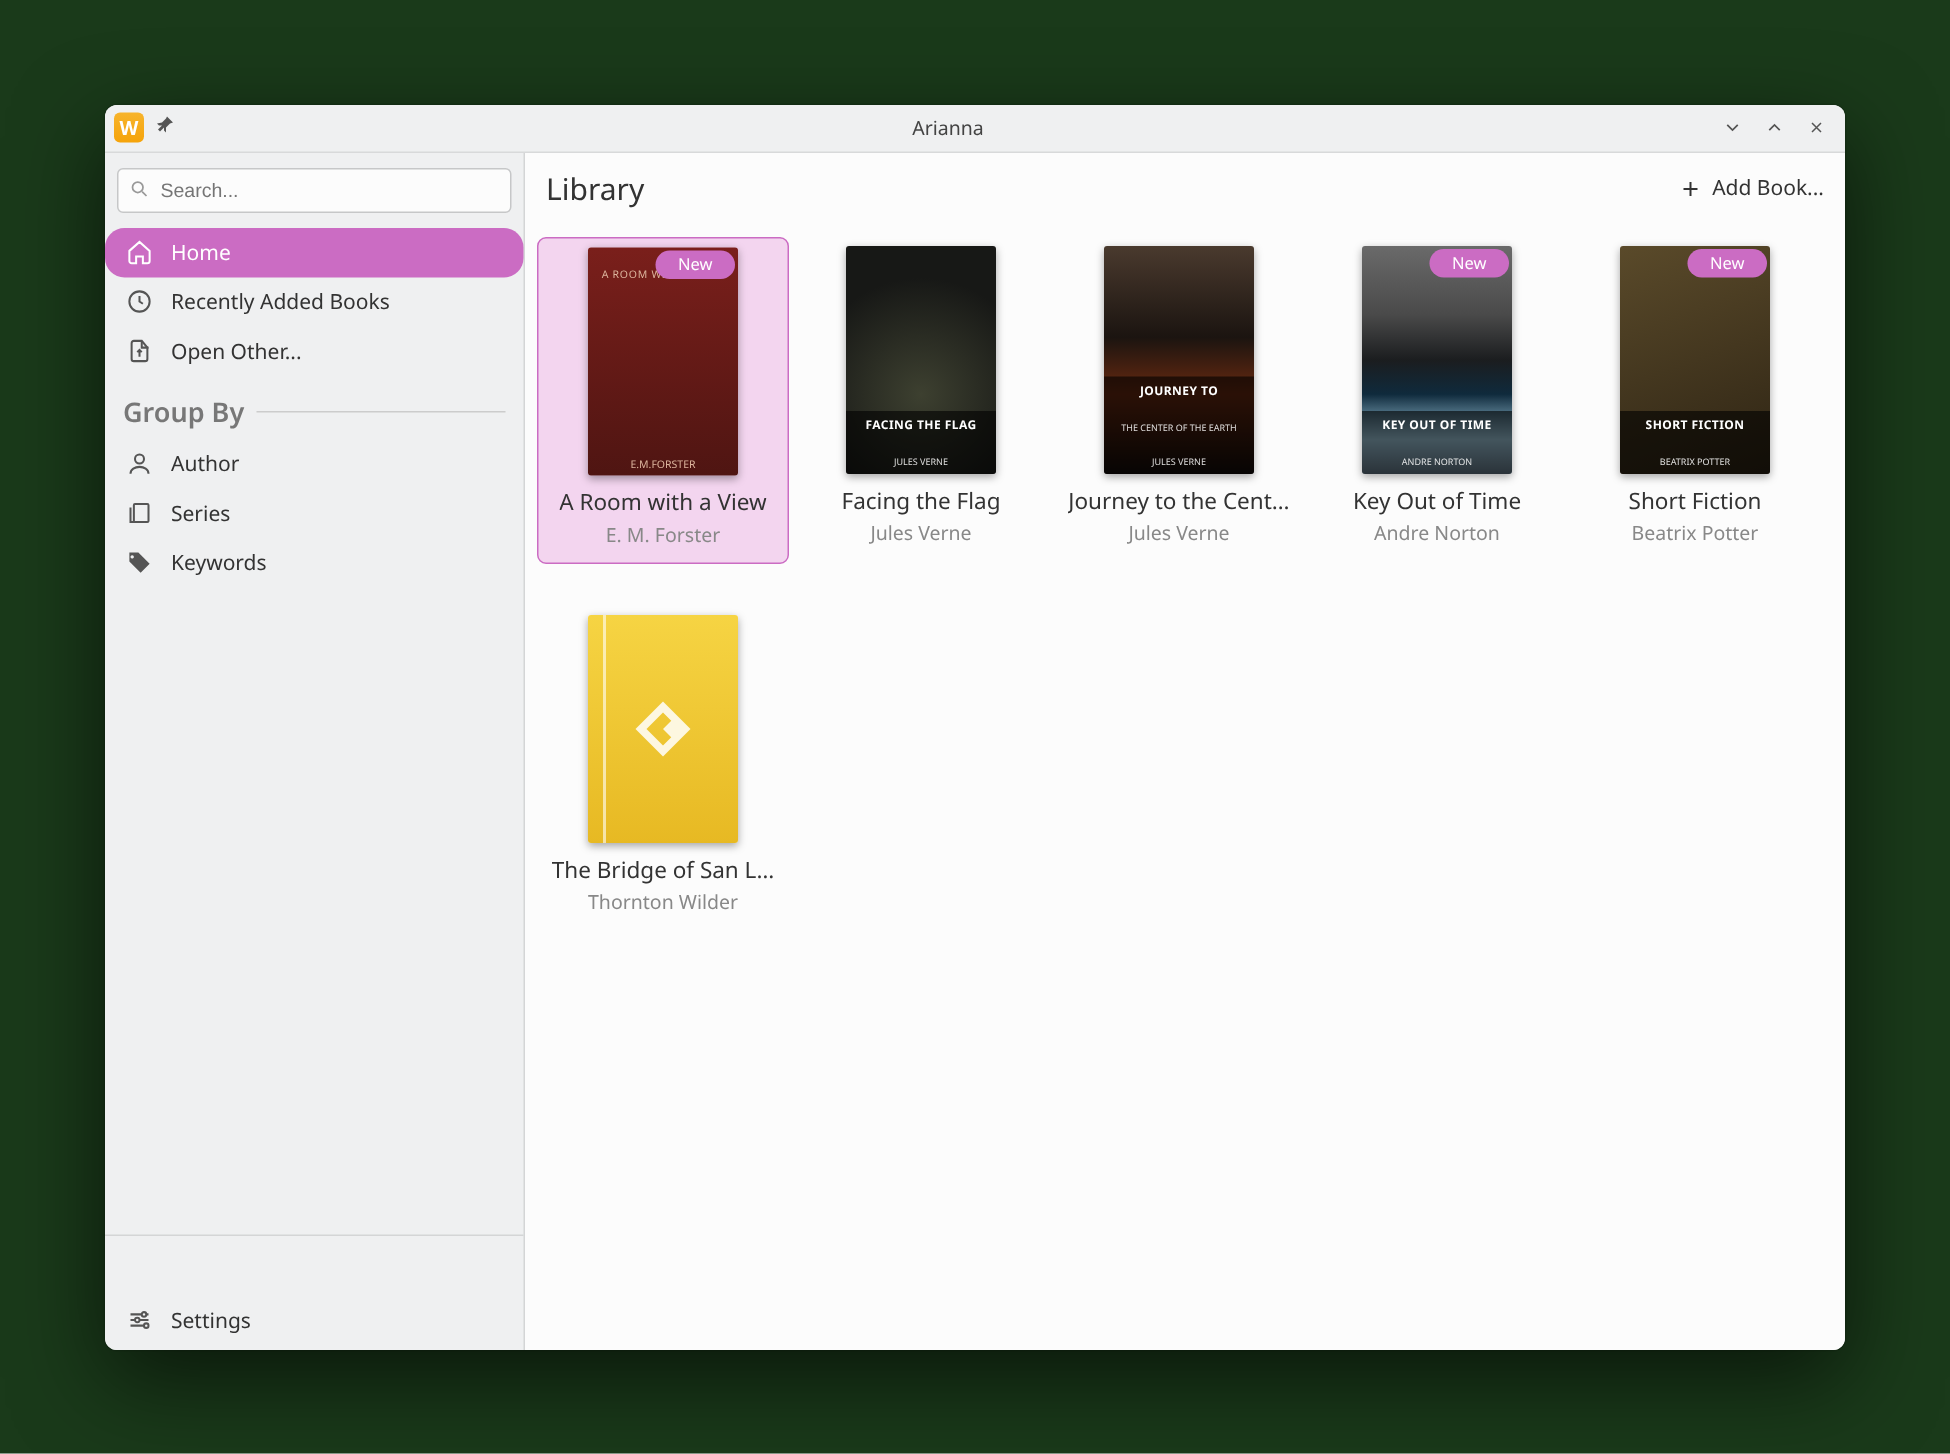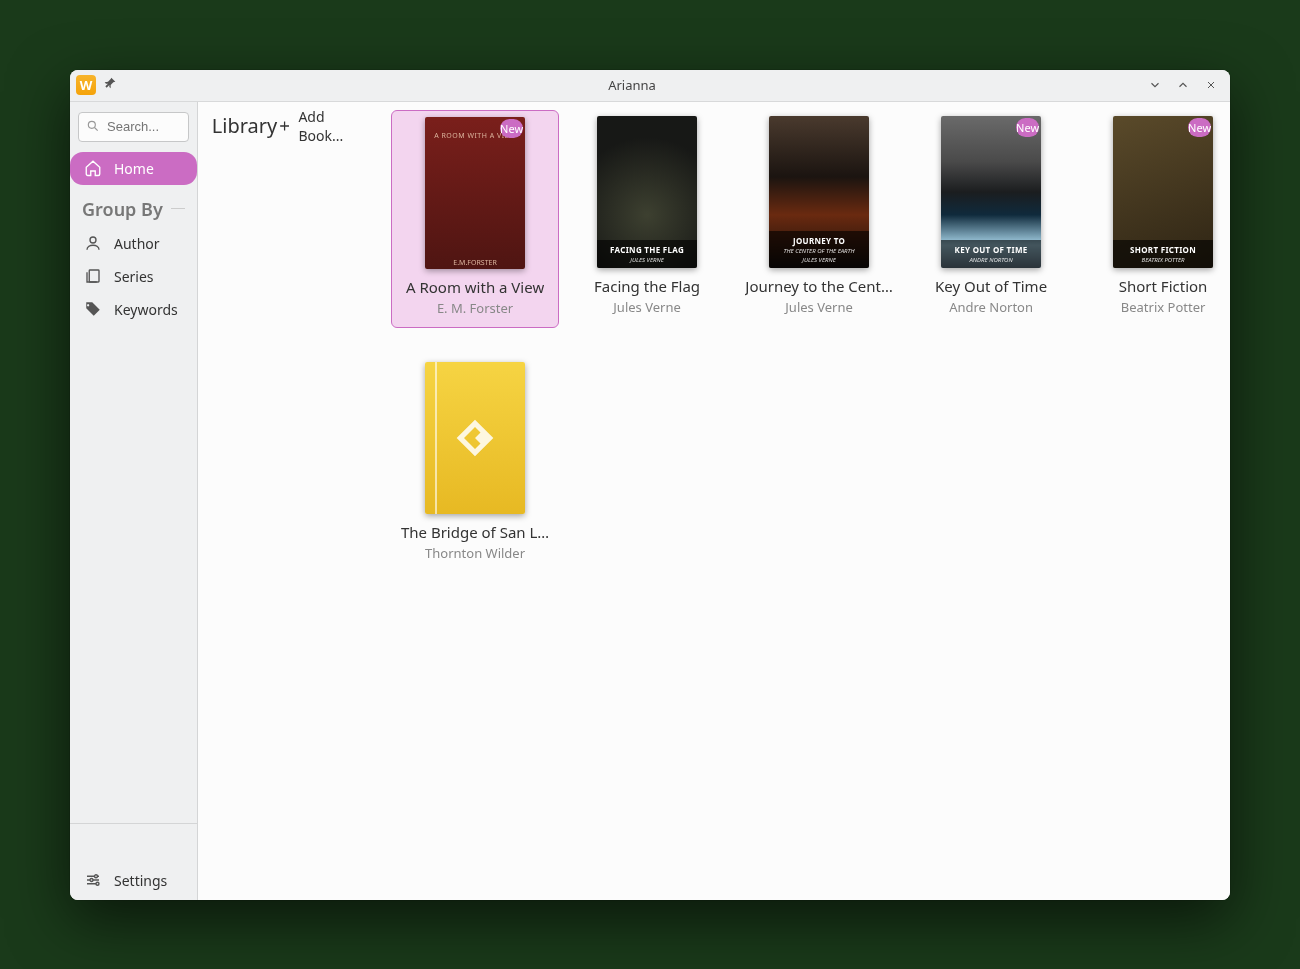--- a/index.html
+++ b/index.html
@@ -80,21 +80,21 @@
   .group-header {
     display:flex; align-items:center; gap:8px;
     padding:12px 12px 6px 12px;
     color:#777; font-weight:600; font-size:18px;
   }
   .group-header::after { content:""; flex:1; height:1px; background:#ccc; }
 
   .sidebar-footer { margin-top:auto; border-top:1px solid #d4d5d6; }
   .sidebar-footer .nav-item { padding:10px 14px;margin-top:37px; }
 
-  .main { flex:1; display:flex; flex-direction:row; background:#fcfcfc; }
+  .main { flex:1; display:flex; flex-direction:column; background:#fcfcfc; }
   .main-header {
     height:48px; display:flex; align-items:center; justify-content:space-between;
     padding:0 14px;
   }
   .main-title { font-size:20px; color:#333; }
   .add-book { display:flex; align-items:center; gap:6px; cursor:pointer; color:#333; font-size:14px; }
   .add-book .plus-icon { width:16px; height:16px; }
 
   .grid {
     padding:8px 8px 16px 8px;
@@ -114,40 +114,40 @@
   .cover {
     width:100px; height:152px; border-radius:2px;
     box-shadow:0 2px 6px rgba(0,0,0,0.35);
     display:flex; flex-direction:column; align-items:center; justify-content:flex-end;
     color:#fff; font-size:8px; text-align:center;
     position:relative;
     overflow:hidden;
   }
   .cover .band { width:100%; padding:4px 2px; background:rgba(0,0,0,0.6); }
   .cover .band-title { font-weight:700; text-transform:uppercase; letter-spacing:0.3px; font-size:8px; }
-  .cover .band-sub { font-size:6px; opacity:0.85; text-transform:uppercase; margin-top:1px;font-style:italic; }
+  .cover .band-sub { font-size:6px; opacity:0.85; text-transform:uppercase; margin-top:15px; }
   .cover.red { background:linear-gradient(#7a1f1b,#4f1512); justify-content:flex-start; }
   .cover.red .redtop { font-size:7px; color:#dcb49d; margin-top:14px; letter-spacing:0.5px; }
   .cover.red .redbot { margin-top:auto; margin-bottom:2px; font-size:7px; color:#dcb49d; }
   .cover.dark1 { background:radial-gradient(circle at 50% 65%, #3d4030 0%, #171816 70%); }
   .cover.dark2 { background:linear-gradient(#4a3a2e 0%,#1b1410 40%, #6a2a10 65%, #120c0a 100%); }
   .cover.ocean { background:linear-gradient(#6a6a6a 0%,#4a4a4a 30%,#1b1d1f 50%,#0f2a3c 65%,#a8d4e8 85%,#6a8090 100%); }
   .cover.rabbit { background:linear-gradient(160deg,#5a4a2a,#2e2414); }
   .cover.yellow {
     background:linear-gradient(#f6d443,#e7b923);
     justify-content:center;
   }
   .cover.yellow::before{
     content:""; position:absolute; left:10px; top:0; bottom:0; width:2px; background:rgba(255,255,255,0.6);
   }
   .yellow-glyph { width:44px; height:44px; }
   .badge {
     position:absolute; top:2px; right:2px;
     background:#cb6cc3; color:#fff;
-    font-size:11px; padding:2px 0; border-radius:10px;
+    font-size:11px; padding:2px 15px; border-radius:10px;
   }
   .book-title {
     margin-top:8px; font-size:15px; color:#333;
     max-width:156px; overflow:hidden; text-overflow:ellipsis; white-space:nowrap;
   }
   .book-author { font-size:13px; color:#888; margin-top:2px; }
 </style>
 </head>
 <body>
 
@@ -193,20 +193,35 @@
         <input class="search" placeholder="Search..." style="">
       </div>
 
       <ul class="nav-list">
         <li class="nav-item active">
           <svg class="nav-icon" viewBox="0 0 24 24" fill="none" stroke="currentColor" stroke-width="1.8">
               <path d="M3 11l9-8 9 8v9a2 2 0 01-2 2h-4v-6h-6v6H5a2 2 0 01-2-2z"></path>
             </svg>
           <span>Home</span>
         </li>
+        <li class="nav-item">
+          <svg class="nav-icon" viewBox="0 0 24 24" fill="none" stroke="currentColor" stroke-width="1.8">
+              <circle cx="12" cy="12" r="9"></circle>
+              <path d="M12 7v5l3 2"></path>
+            </svg>
+          <span>Recently Added Books</span>
+        </li>
+        <li class="nav-item">
+          <svg class="nav-icon" viewBox="0 0 24 24" fill="none" stroke="currentColor" stroke-width="1.8">
+              <path d="M14 3H7a2 2 0 00-2 2v14a2 2 0 002 2h10a2 2 0 002-2V9z"></path>
+              <path d="M14 3v6h6"></path>
+              <path d="M10 13l2-2 2 2M12 11v6"></path>
+            </svg>
+          <span>Open Other...</span>
+        </li>
       </ul>
 
       <div class="group-header">
         <span>Group By</span>
       </div>
 
       <ul class="nav-list">
         <li class="nav-item">
           <svg class="nav-icon" viewBox="0 0 24 24" fill="none" stroke="currentColor" stroke-width="1.8">
               <circle cx="12" cy="8" r="4"></circle>

